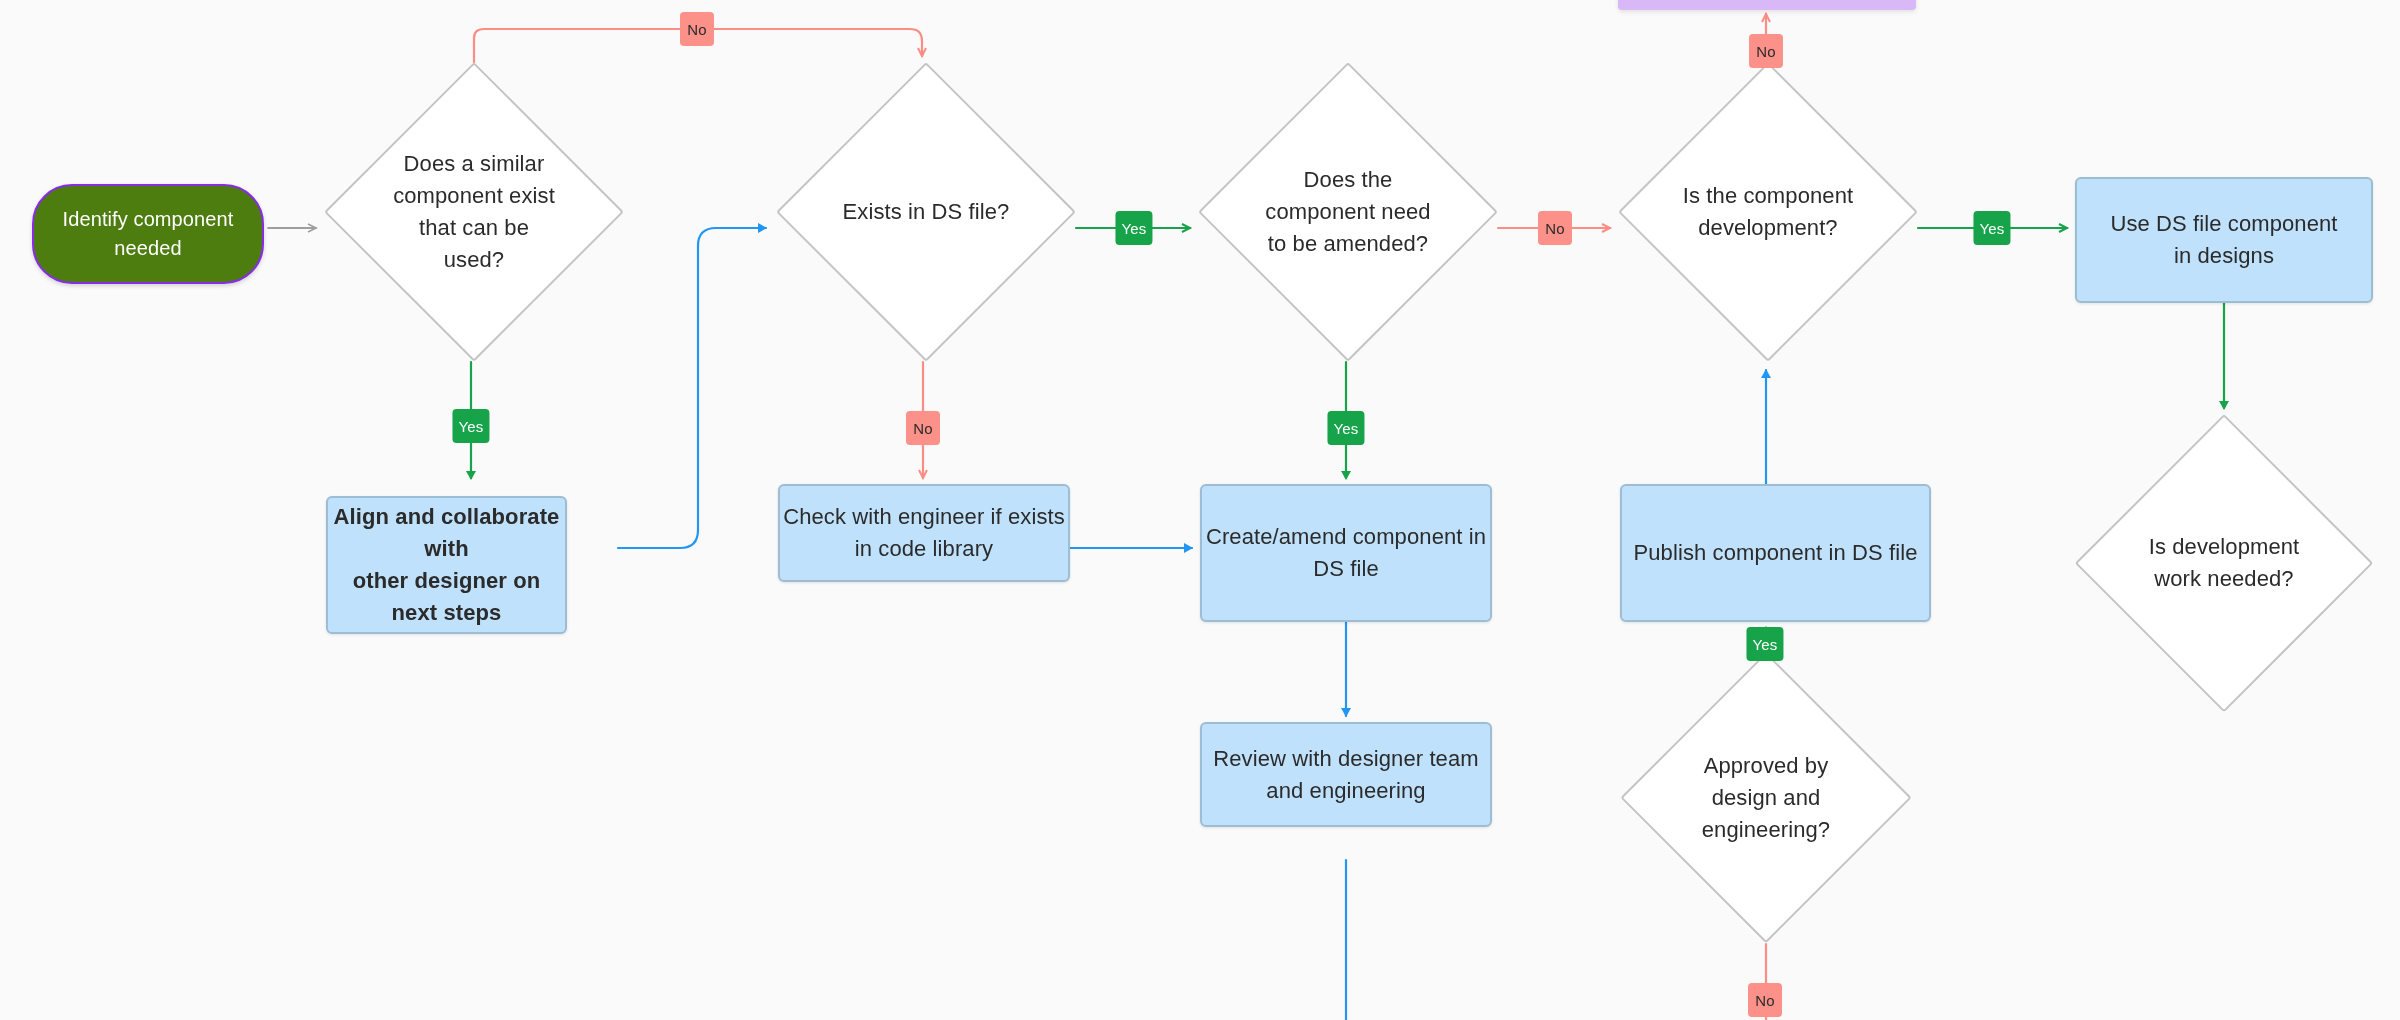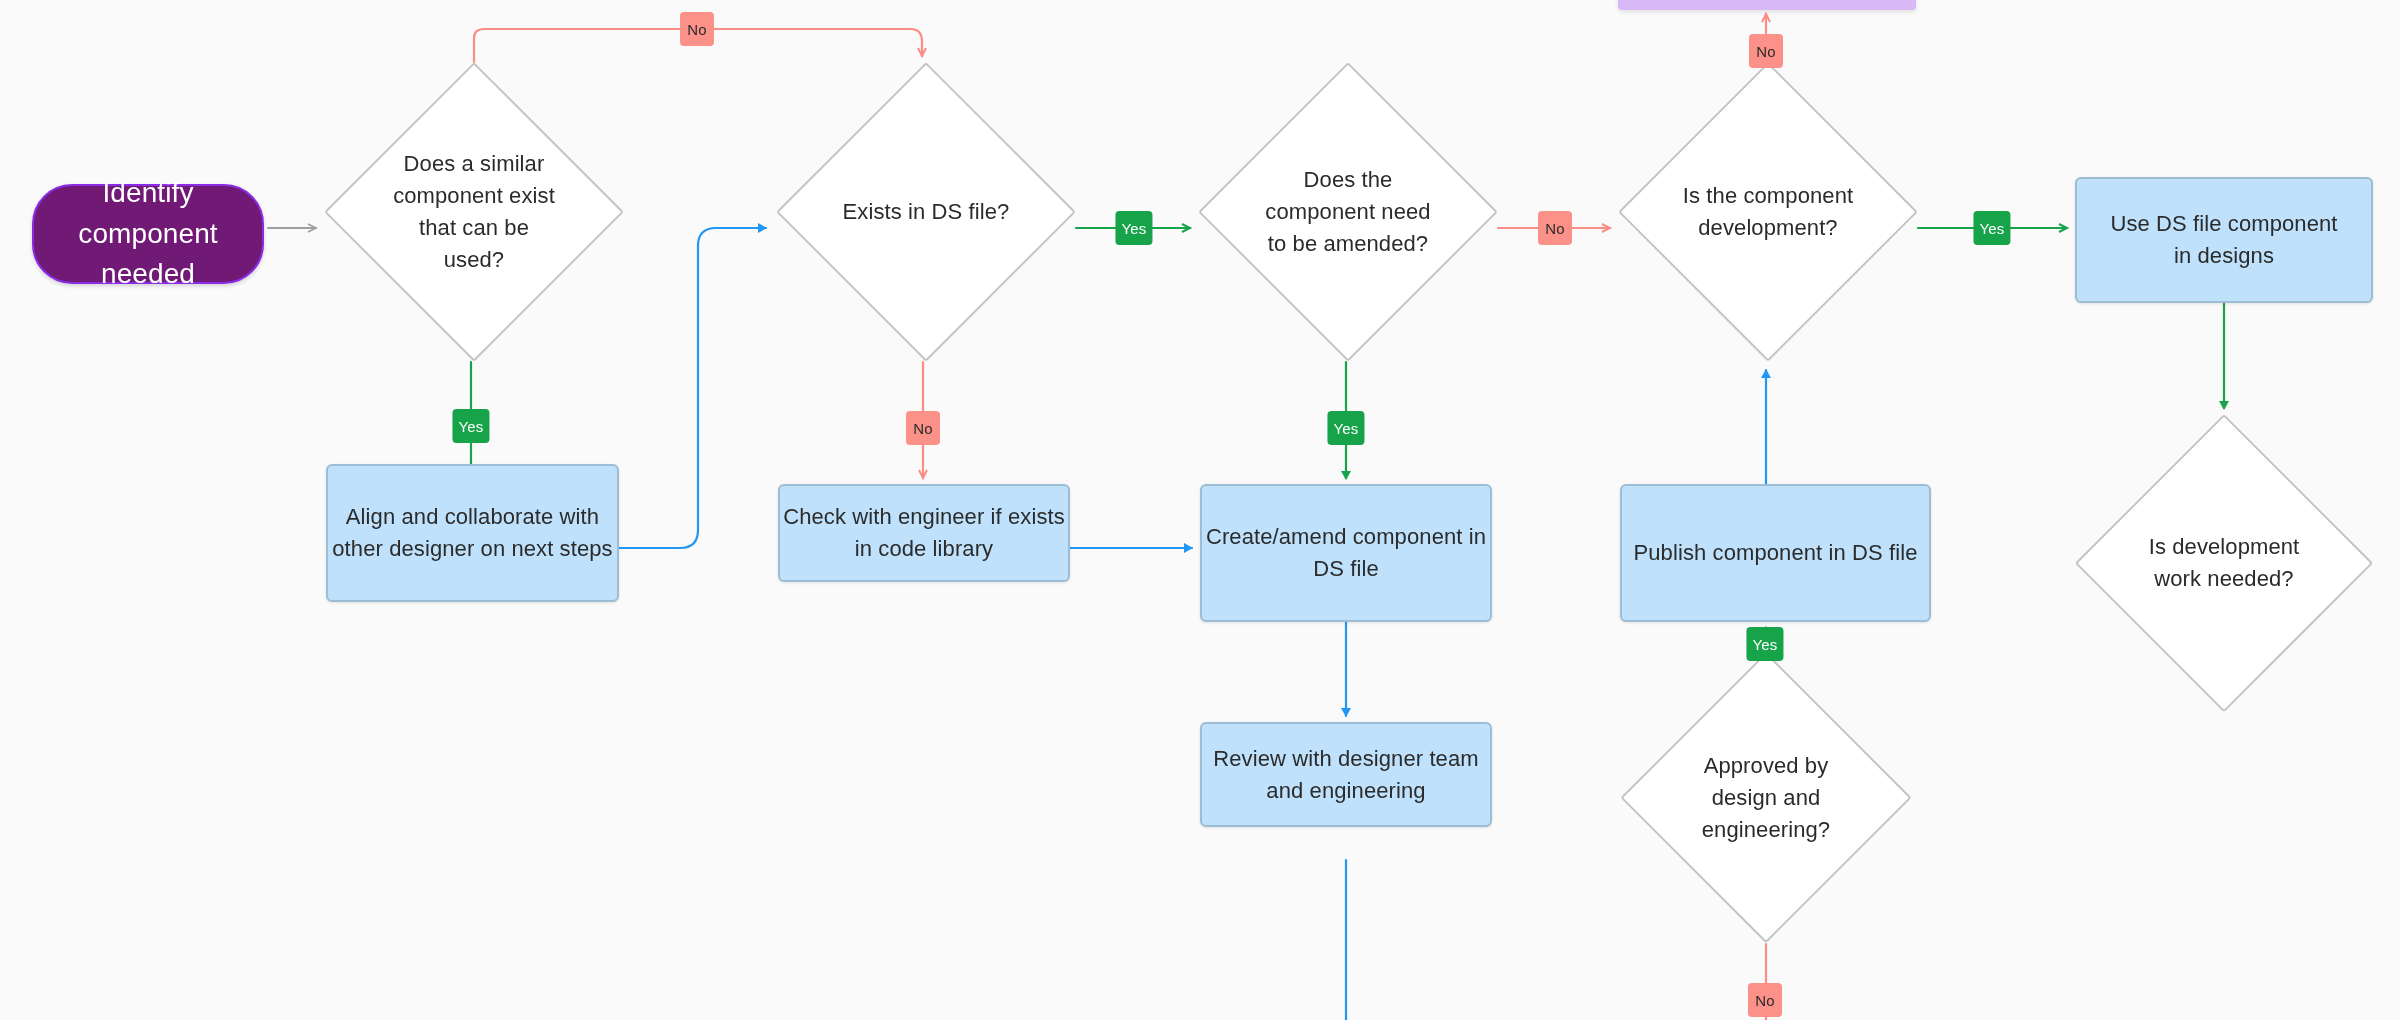--- a/index.html
+++ b/index.html
@@ -37,25 +37,25 @@
     text-align: center;
   }
   .node .label {
     white-space: pre-line;
     line-height: 1.45;
     letter-spacing: .1px;
   }
 
   
   .node.start {
-    background: #701a75;
+    background: #4d7c0f;
     border: 2px solid #8a2be8;
     border-radius: 40px;
     color: #ffffff;
-    font-size: 28px;
+    font-size: 20px;
     box-shadow: 0 2px 4px rgba(0,0,0,.16);
   }
 
   
   .node.process {
     background: #bfe1fb;
     border: 2px solid #9dbdd4;
     border-radius: 6px;
     color: #2b2b2b;
     font-size: 22px;
@@ -192,21 +192,21 @@
   </div>
 
   <div class="node decision" style="left:324px;top:62px;width:300px;height:300px;">
     <span class="dshape"></span>
     <span class="label">Does a similar
 component exist
 that can be
 used?</span>
   </div>
 
-  <div class="node process" style="left:326px;top:464px;width:293px;height:138px;">
+  <div class="node process" style="left:326px;top:496px;width:241px;height:138px;font-weight:bold;">
     <span class="label">Align and collaborate with
 other designer on next steps</span>
   </div>
 
   <div class="node decision" style="left:776px;top:62px;width:300px;height:300px;">
     <span class="dshape"></span>
     <span class="label">Exists in DS file?</span>
   </div>
 
   <div class="node process" style="left:778px;top:484px;width:292px;height:98px;">

